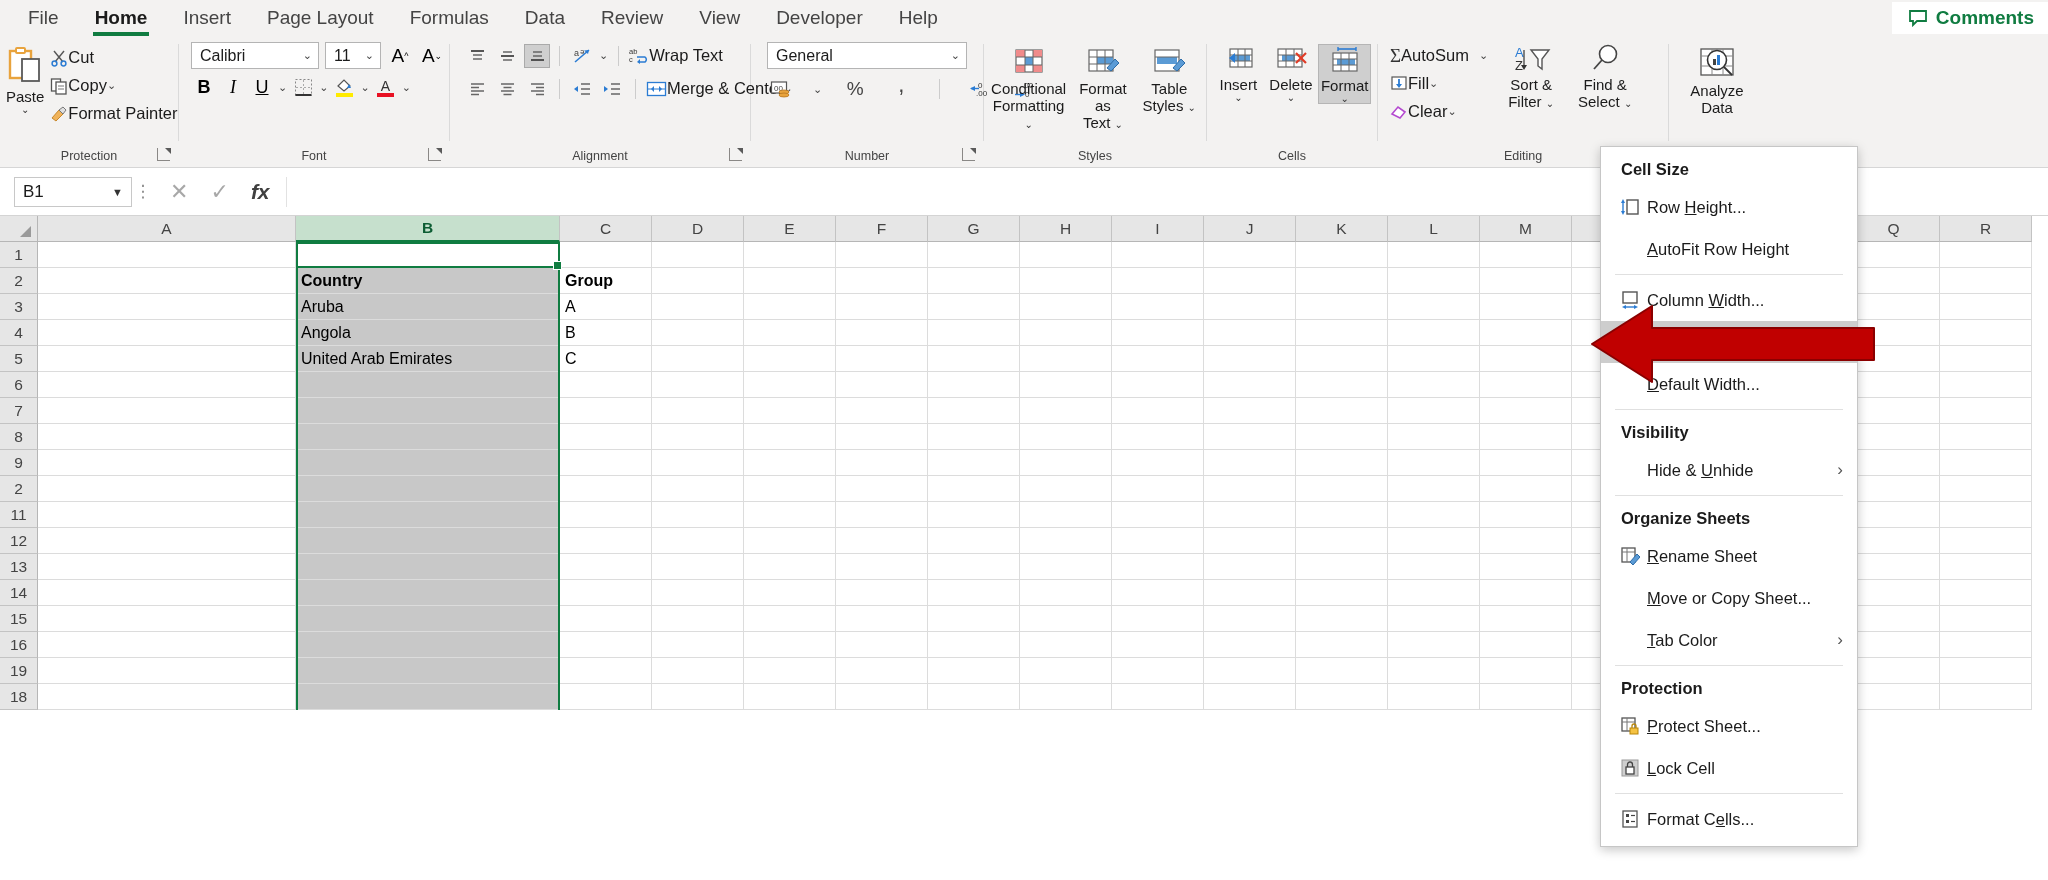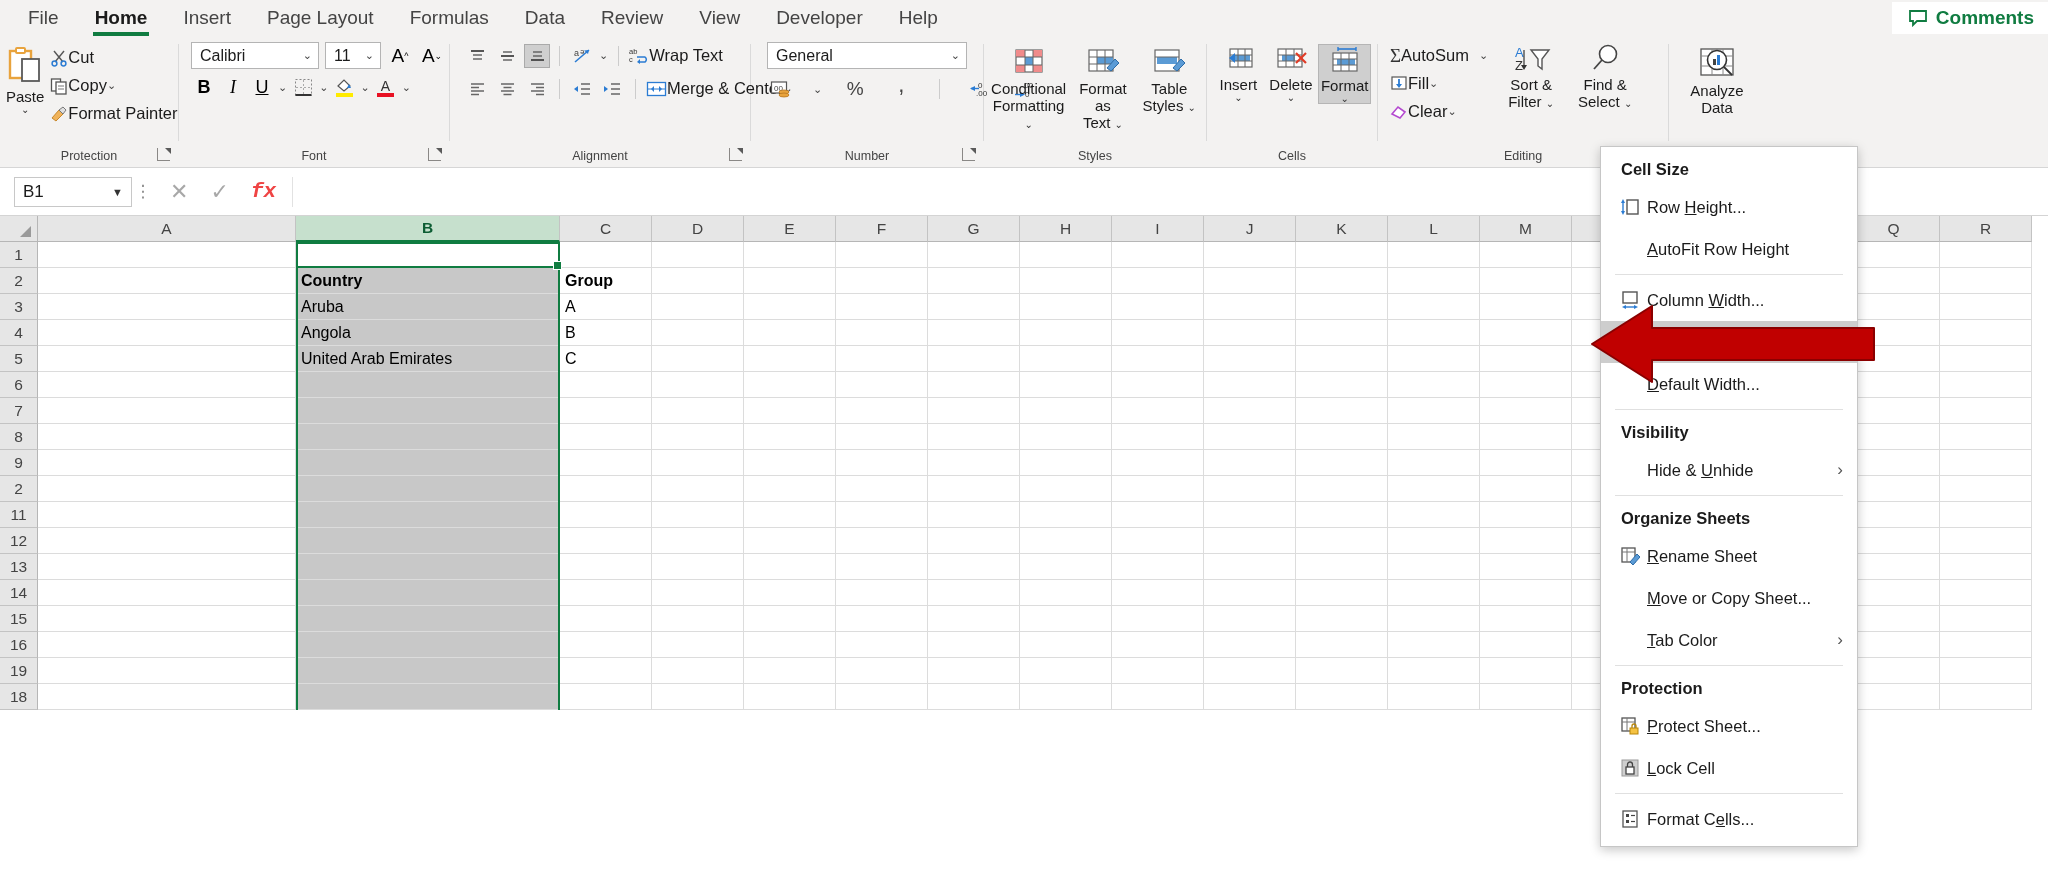--- a/index.html
+++ b/index.html
@@ -88,21 +88,21 @@
     height:48px; display:flex; align-items:center; background:#fff;
     border-bottom:1px solid #d4d4d4; padding:0 6px;
   }
   .namebox{
     width:118px; height:30px; border:1px solid #c8c8c8; background:#fff;
     display:flex; align-items:center; justify-content:space-between;
     padding:0 8px; font-size:17px; color:#1b1b1b; margin-left:8px;
   }
   .vdots{ width:22px; text-align:center; color:#888; font-size:17px; letter-spacing:0; }
   .fbtns{ display:flex; align-items:center; gap:22px; padding:0 16px; color:#a8a8a8; font-size:19px;}
-  .fbtns .fx{ font-style:italic; font-family:Liberation Mono, monospace; color:#ef4444; font-weight:bold;}
+  .fbtns .fx{ font-style:italic; font-family:Liberation Sans, sans-serif; color:#404040; font-weight:bold;}
   .finput{ flex:1; height:30px; border-left:1px solid #e2e2e2; }
 
   
   .gridwrap{ position:relative; height:calc(880px - 36px - 132px - 48px); overflow:hidden; background:#fff;}
   .colhdr{ display:flex; height:26px; }
   .corner{
     width:38px; min-width:38px; background:#e6e6e6; border-right:1px solid #b6b6b6;
     border-bottom:1px solid #b6b6b6; position:relative;
   }
   .corner::after{

